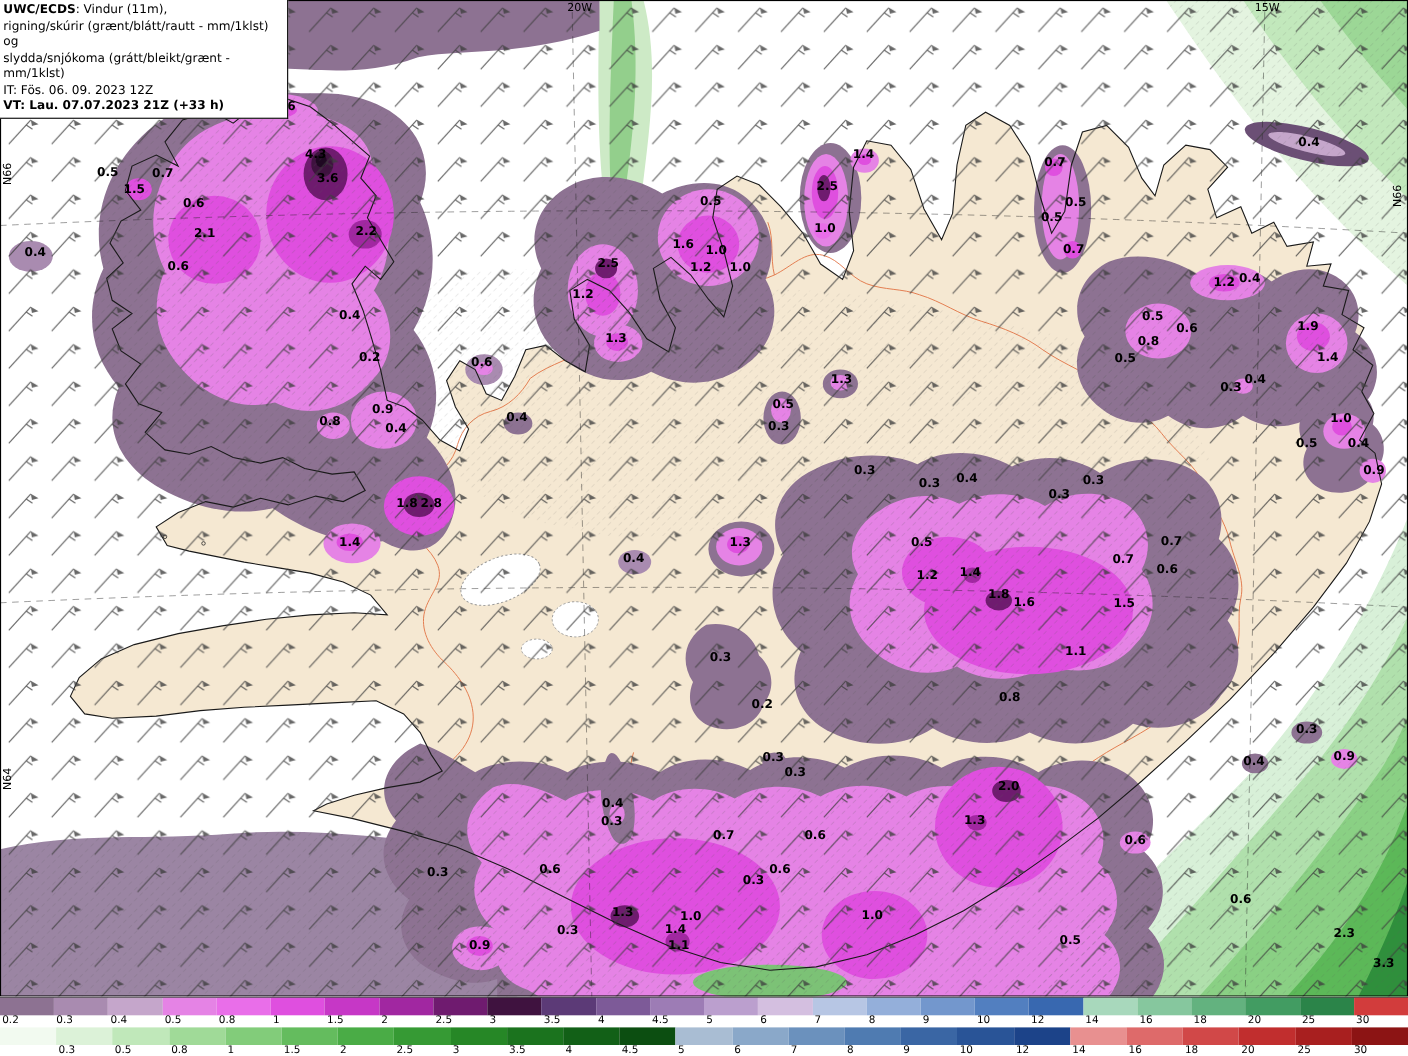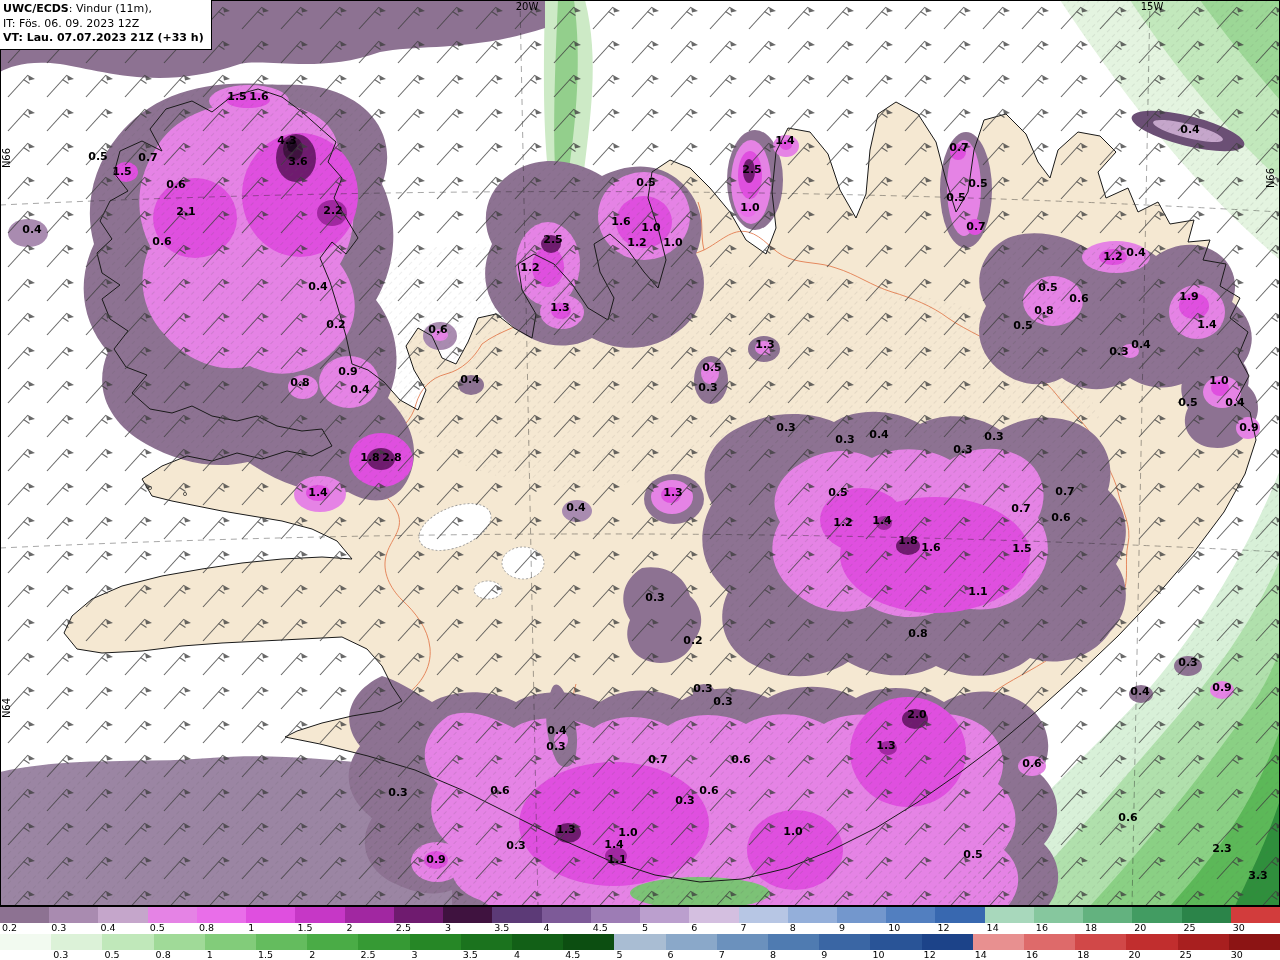--- a/index.html
+++ b/index.html
@@ -336,20 +336,22 @@
         <text x="10" y="158" transform="rotate(-90 10 158)" class="elabel">N66</text>
         <text x="1274" y="178" transform="rotate(-90 1274 178)" class="elabel">N66</text>
         <text x="10" y="708" transform="rotate(-90 10 708)" class="elabel">N64</text>
       </g>
 
     <rect x="0.5" y="0.5" width="1279" height="905" fill="none" stroke="#000" stroke-width="1"></rect>
   </svg>
 
   <div class="title-box">
     <div><span class="bold">UWC/ECDS</span><span>: Vindur (11m),</span></div>
+    <div>rigning/skúrir (grænt/blátt/rautt - mm/1klst) og</div>
+    <div>slydda/snjókoma (grátt/bleikt/grænt - mm/1klst)</div>
     <div>IT: Fös. 06. 09. 2023 12Z</div>
     <div class="bold">VT: Lau. 07.07.2023 21Z (+33 h)</div>
   </div>
 </div>
 
 <div class="legend">
   <div class="bar-block">
     <div class="bar" id="snow-colors">
         <div class="seg" style="background: rgb(141, 114, 146);"></div>
         <div class="seg" style="background: rgb(169, 139, 176);"></div>

